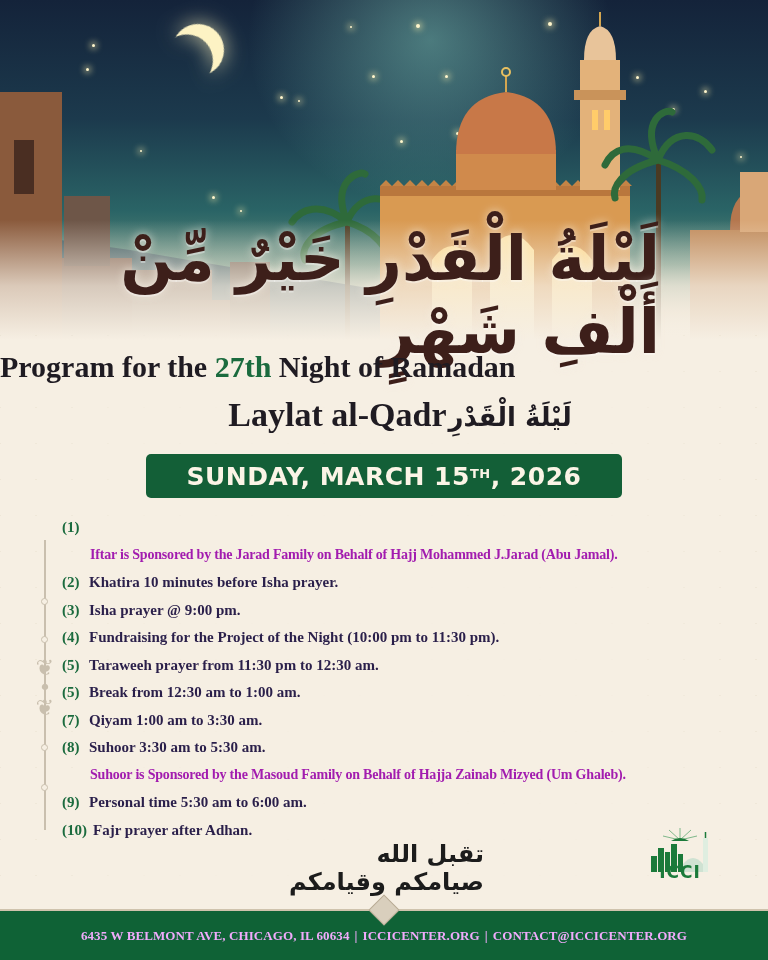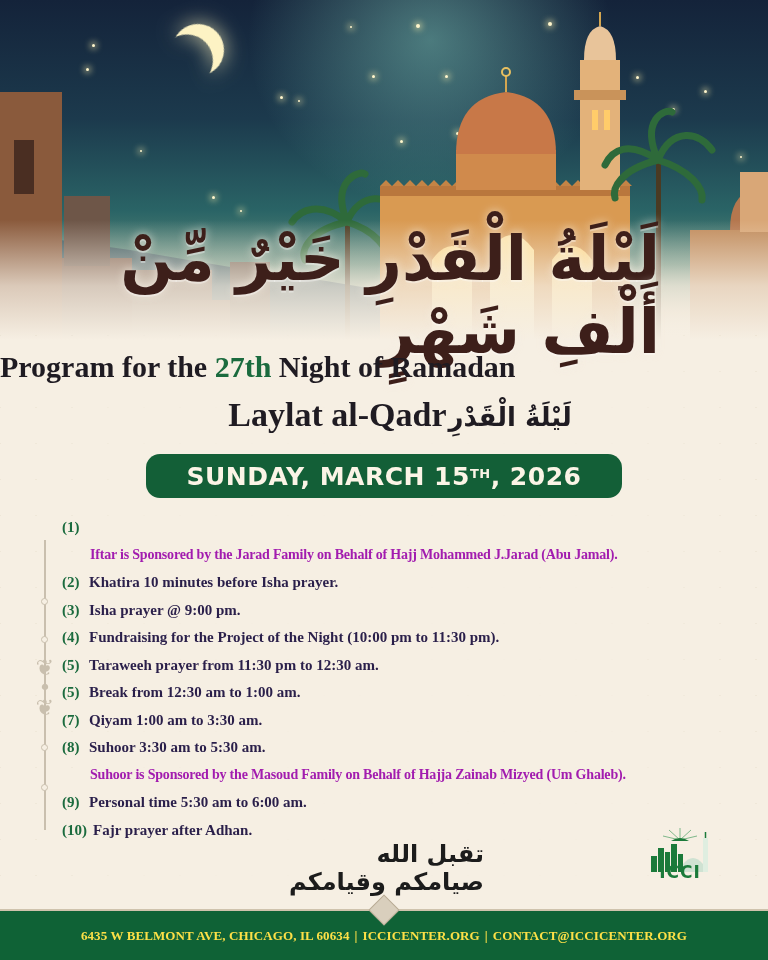--- a/index.html
+++ b/index.html
@@ -60,21 +60,21 @@
     .heading .accent { color: #1b6b3e; }
     .subheading {
       position: absolute; left: 0; top: 396px; width: 768px; text-align: center;
       font-family: "Liberation Serif", serif; font-size: 34px; color: #1f1b22; font-weight: bold; padding-left: 32px;
     }
     .subheading .ar { font-family: "DejaVu Sans", sans-serif; font-size: 26px; font-weight: bold; margin-left: 2px; }
 
     
     .date-banner {
       position: absolute; left: 146px; top: 454px; width: 476px; height: 44px;
-      background: #135f37; border-radius: 14px;
+      background: #135f37; border-radius: 5px;
       display: flex; align-items: center; justify-content: center;
       font-family: "DejaVu Sans", sans-serif; font-weight: bold; font-size: 25px;
       color: #fbf4e6; letter-spacing: 0.5px;
     }
     .date-banner sup { font-size: 13px; position: relative; top: -3px; }
 
     
     .timeline-line {
       position: absolute; left: 44px; top: 540px; width: 1.5px; height: 290px;
       background: #c9bfae;
@@ -115,21 +115,21 @@
     
     .footer-rule { position: absolute; left: 0; top: 909px; width: 768px; height: 2px; background: #cfc3ad; }
     .footer-medallion {
       position: absolute; left: 373px; top: 899px; width: 22px; height: 22px;
       transform: rotate(45deg); background: #d9cfbd; border: 1px solid #b8ab94;
     }
     .footer {
       position: absolute; left: 0; top: 911px; width: 768px; height: 49px;
       background: #0f6236;
       display: flex; align-items: center; justify-content: center;
-      font-family: "Liberation Serif", serif; font-weight: bold; font-size: 13px; color: #fde047;
+      font-family: "Liberation Serif", serif; font-weight: bold; font-size: 13px; color: #f0abfc;
       letter-spacing: 0.1px;
     }
     .footer .sep { margin: 0 5px; }
   </style>
 </head>
 <body>
 
 <div class="hero">
   <div class="moon"></div>
   <div class="star" style="left:92px;top:44px;width:3px;height:3px"></div>

